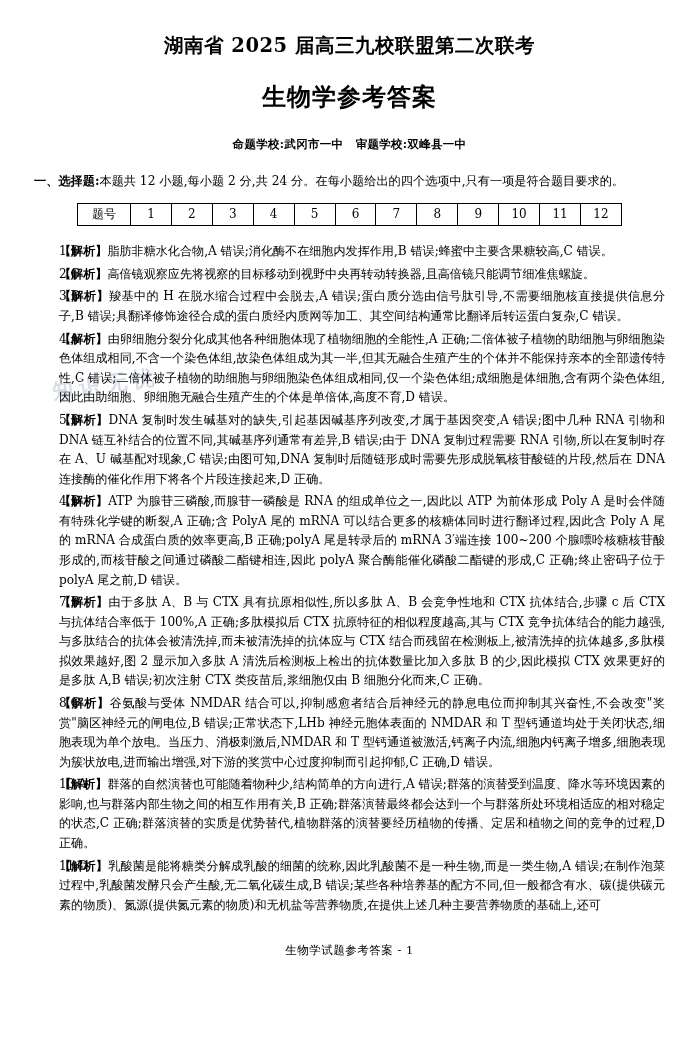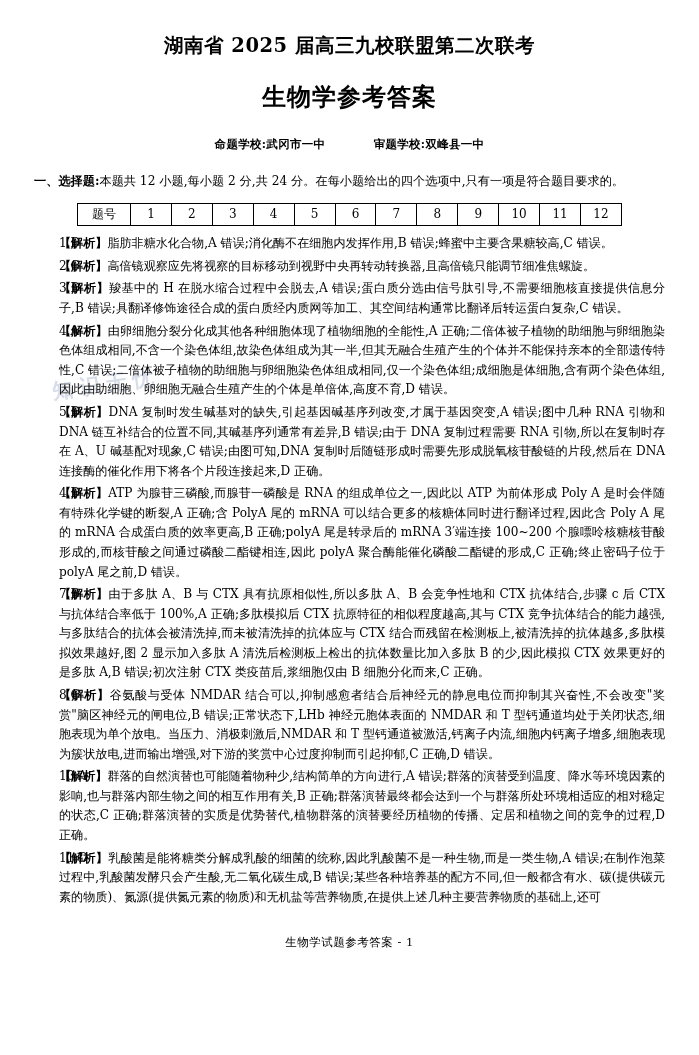--- a/index.html
+++ b/index.html
@@ -35,33 +35,33 @@
     letter-spacing: 1px;
     margin: 22px 0 0 0;
   }
   .byline {
     text-align: center;
     font-size: 11.5px;
     font-weight: bold;
     margin: 24px 0 0 0;
     letter-spacing: 0.3px;
   }
-  .byline span { margin: 0 22px; }
+  .byline span { margin: 0 4px; }
   .section-head {
     font-size: 12.2px;
     font-weight: bold;
     margin: 20px 0 13px 0;
     line-height: 1.5;
   }
   .section-head .normal {
     font-weight: normal;
   }
   table.answers {
     border-collapse: collapse;
-    margin: 9px auto 8px auto;
+    margin: 9px auto 16px auto;
     width: 545px;
     table-layout: fixed;
     padding-left: 7px;
   }
   table.answers td {
     border: 1px solid #000;
     text-align: center;
     font-size: 12px;
     height: 21px;
     line-height: 21px;

